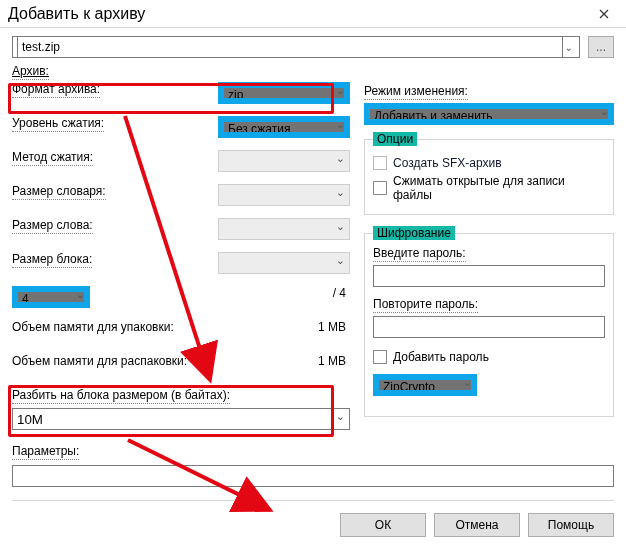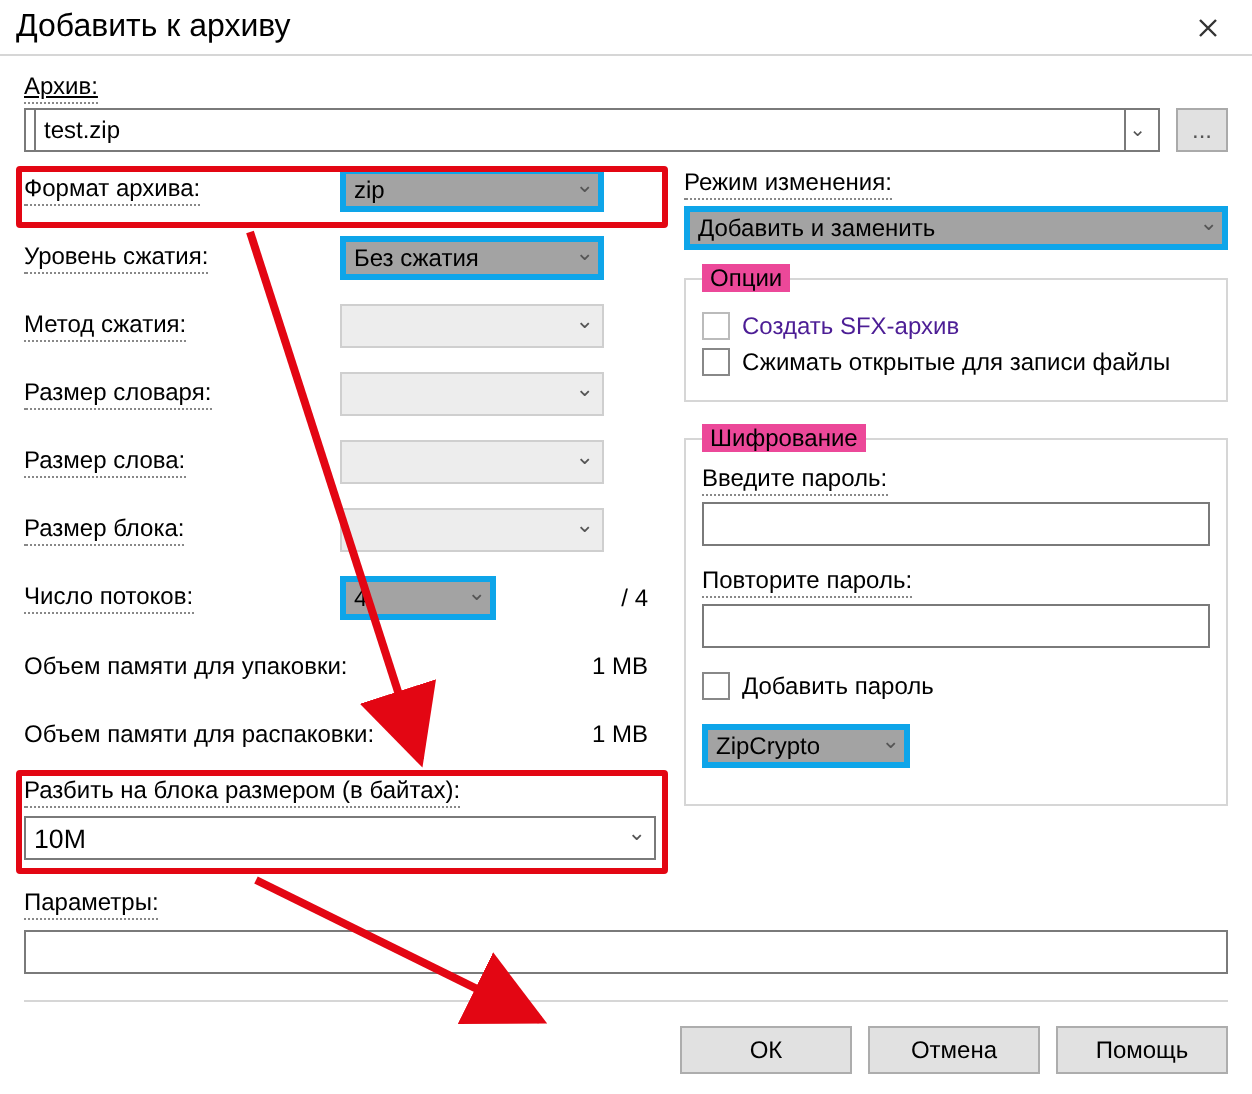--- a/index.html
+++ b/index.html
@@ -67,36 +67,37 @@
   }
   .columns {
     display: flex;
     gap: 14px;
   }
   .col { flex: 1 1 0; }
   .col-left { flex: 0 0 316px; }
   .col-right { flex: 1; }
   .form-row {
     display: flex;
-    align-items: center;
+    align-items: flex-start;
     height: 26px;
     margin-bottom: 8px;
+    gap: 48px;
   }
   .form-row .lbl, .form-row .lblp {
     width: 158px;
   }
   .dotted {
     border-bottom: 1px dotted #888;
     padding-bottom: 1px;
     display: inline-block;
   }
   select, .fake-select {
     height: 22px;
-    border: 3px solid #0ea5e9;
-    background: #a3a3a3;
+    border: 6px solid #0ea5e9;
+    background: #737373;
     font-size: 12px;
     padding: 0 18px 0 4px;
     appearance: none;
     position: relative;
   }
   .sel-wrap { position: relative; display:inline-block; }
   .sel-wrap::after {
     content: "⌄";
     position: absolute;
     right: 5px; top: 2px;
@@ -113,21 +114,21 @@
   .num-right { text-align:right; flex:1; padding-right:4px; }
   .hl-red { border: 3px solid #e30613; border-radius: 2px; position:absolute; pointer-events:none; }
   .group {
     border: 1px solid #d6d6d6;
     padding: 8px;
     margin-top: 6px;
   }
   .group .legend {
     position: relative;
     top: -16px;
-    background:#ec4899;
+    background:#14b8a6;
     padding: 0 4px;
     display:inline-block;
   }
   .group-inner { margin-top:-10px; }
   .chk-row { display:flex; align-items:center; gap:6px; margin:4px 0; }
   .chk {
     width: 14px; height:14px; border:1px solid #888; background:#fff; display:inline-block;
   }
   .chk.disabled { border-color:#bbb; }
   .txt-input {
@@ -166,32 +167,32 @@
   <span class="title">Добавить к архиву</span>
   <div class="close">
     <svg width="10" height="10" viewBox="0 0 10 10">
         <path d="M1 1 L9 9 M9 1 L1 9" stroke="#333" stroke-width="1.2"></path>
       </svg>
   </div>
 </div>
 
 <div class="body">
 
-  <div class="row" style="margin-bottom:2px;">
-    <span class="dotted"><span class="underline-hotkey">Архив:</span></span>
-  </div>
   <div class="row archive-row">
     <div class="archive-wrap">
       <input type="text" value="test.zip" style="">
       <span class="chev">⌄</span>
     </div>
     <div class="browse">
         <span>...</span>
       </div>
   </div>
+  <div class="row" style="margin-bottom:2px;">
+    <span class="dotted"><span class="underline-hotkey">Архив:</span></span>
+  </div>
 
   <div class="columns">
 
     <div class="col col-left">
       <div class="form-row">
         <span class="lbl"><span class="dotted">Формат архива:</span></span>
         <span class="sel-wrap"><select class="full-select"><option>zip</option></select></span>
       </div>
       <div class="form-row">
         <span class="lbl"><span class="dotted">Уровень сжатия:</span></span>
@@ -207,21 +208,20 @@
       </div>
       <div class="form-row">
         <span class="lbl"><span class="dotted">Размер слова:</span></span>
         <span class="sel-wrap"><select class="full-select disabled-select" disabled=""></select></span>
       </div>
       <div class="form-row">
         <span class="lbl"><span class="dotted">Размер блока:</span></span>
         <span class="sel-wrap"><select class="full-select disabled-select" disabled=""></select></span>
       </div>
       <div class="form-row">
-        <span class="lbl"><span class="dotted">Число потоков:</span></span>
         <span class="sel-wrap"><select style="width:78px"><option>4</option></select></span>
         <span class="num-right">/ 4</span>
       </div>
 
       <div class="form-row" style="margin-top:6px;">
         <span>Объем памяти для упаковки:</span>
         <span class="num-right">1 MB</span>
       </div>
       <div class="form-row">
         <span>Объем памяти для распаковки:</span>
@@ -244,21 +244,21 @@
       <div style="margin-bottom:3px; margin-top:2px;"><span class="dotted">Режим изменения:</span></div>
       <span class="sel-wrap" style="width:100%; display:block;">
         <select style="width:100%;"><option>Добавить и заменить</option></select>
       </span>
 
       <div class="group" style="margin-top:14px;">
         <span class="legend">Опции</span>
         <div class="group-inner">
           <div class="chk-row">
             <span class="chk disabled"></span>
-            <span style="color:#4c1d95">Создать SFX-архив</span>
+            <span style="color:#0f172a">Создать SFX-архив</span>
           </div>
           <div class="chk-row">
             <span class="chk"></span>
             <span>Сжимать открытые для записи файлы</span>
           </div>
         </div>
       </div>
 
       <div class="group" style="margin-top:18px;">
         <span class="legend">Шифрование</span>

